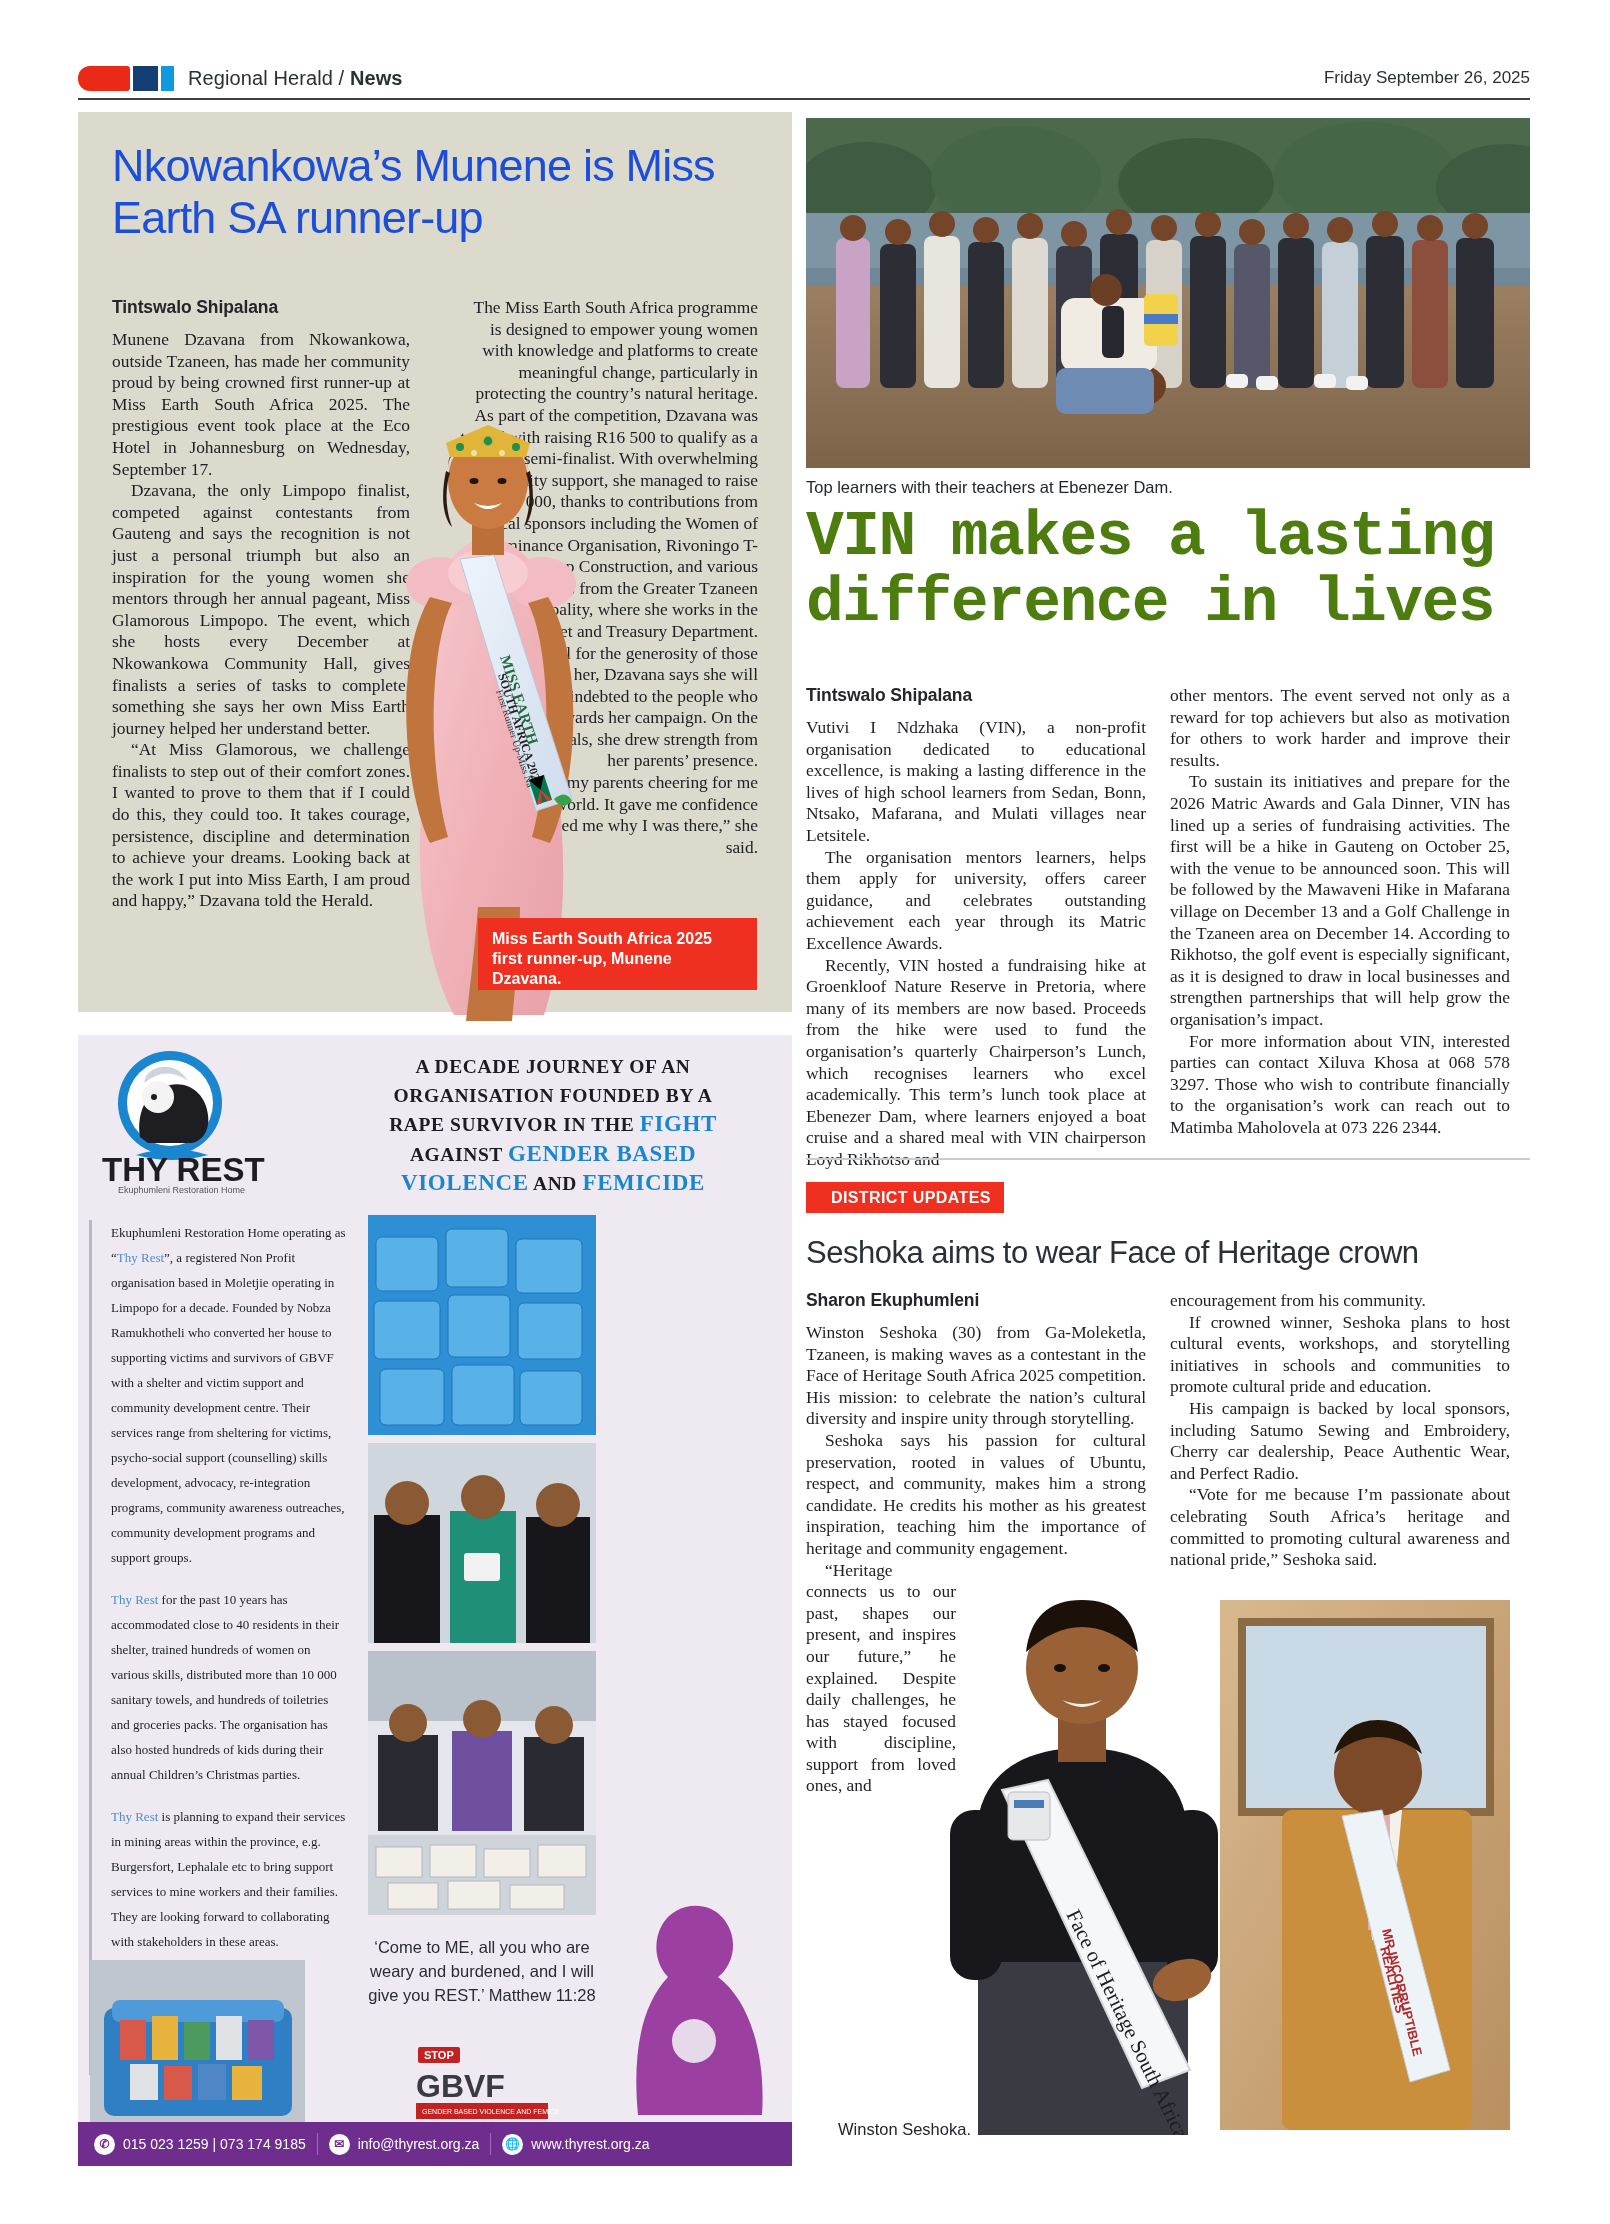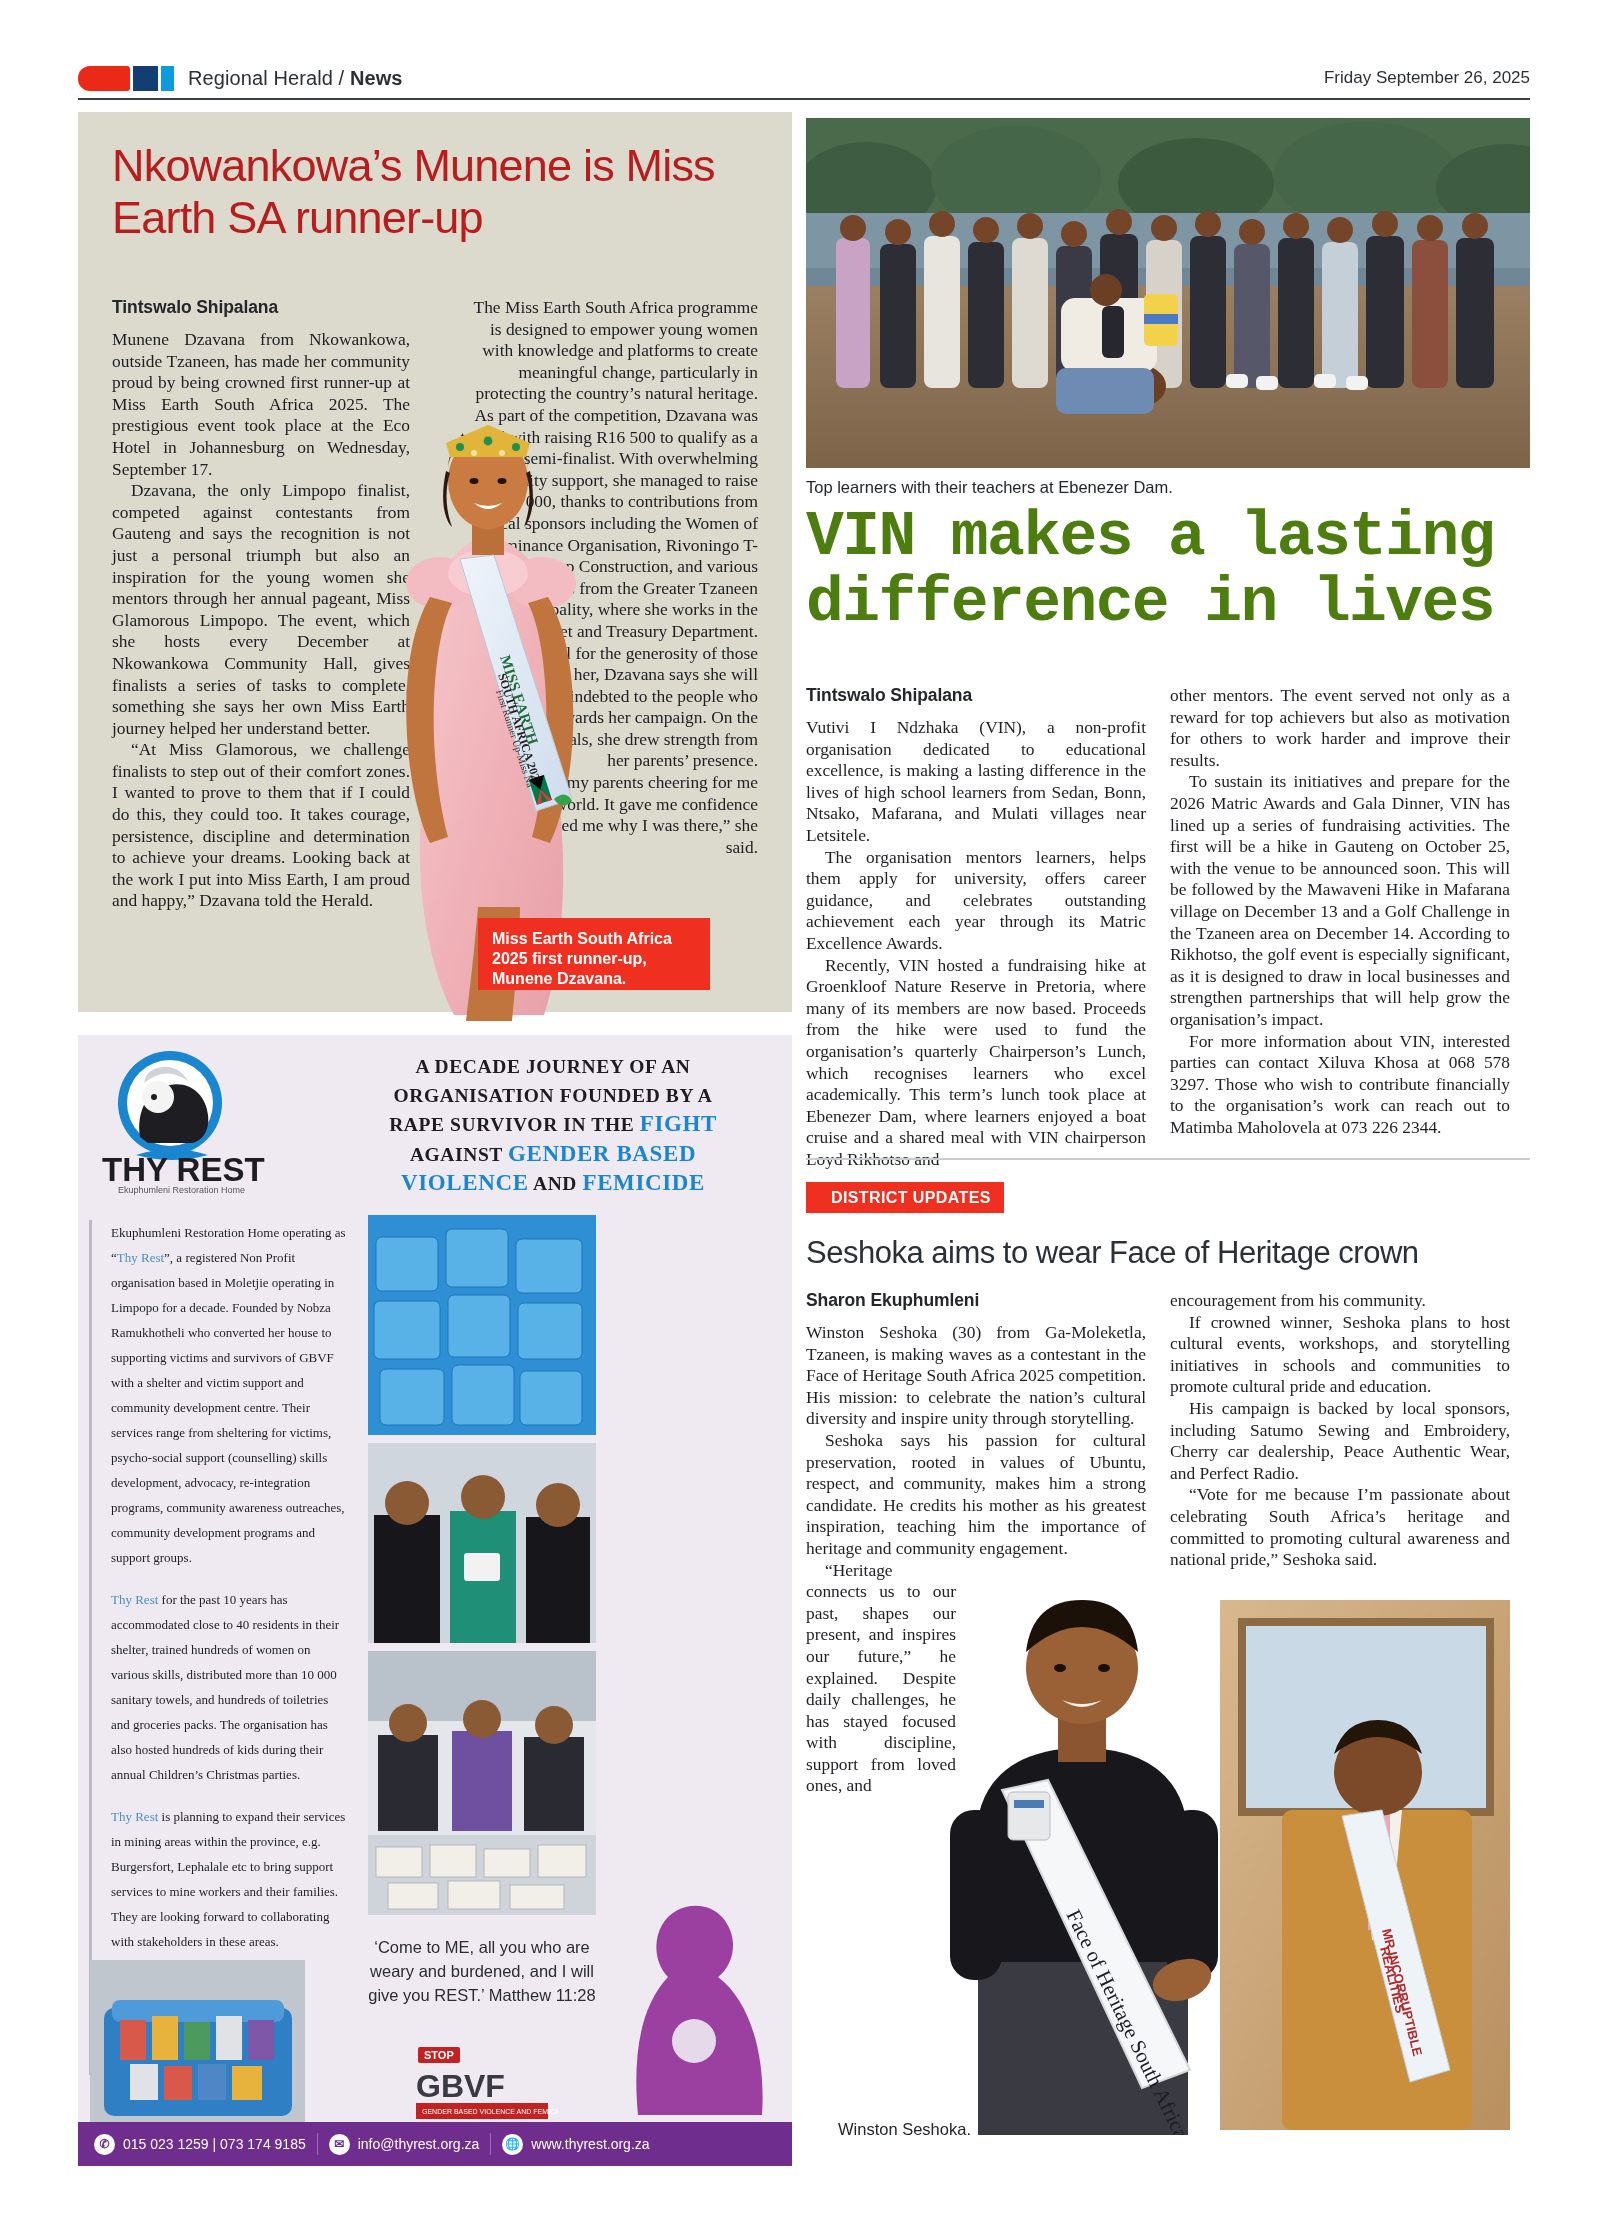--- a/index.html
+++ b/index.html
@@ -31,39 +31,39 @@
   .body p + p { text-indent: 19px; }
 
   
   .art1 {
     position:absolute; left:78px; top:112px; width:714px; height:900px;
     background:#dcd9cd;
   }
   .art1 h1 {
     font-family:"Liberation Sans", sans-serif;
     font-weight: 400; font-size: 45px; line-height: 52px;
-    color:#b91c1c; letter-spacing:-0.8px;
+    color:#1d4ed8; letter-spacing:-0.8px;
     padding: 28px 34px 0 34px;
   }
   .art1 .cols { position:absolute; left:34px; top:185px; width:646px; }
   .art1 .c1 { position:absolute; left:0; top:0; width:298px; }
   .art1 .c2 { position:absolute; left:348px; top:0; width:298px; }
 
   
   .art1 .c1 .body { }
 
   
   .queen {
     position:absolute; left:270px; top:295px; width:280px; height:620px;
     z-index: 5; pointer-events:none;
   }
 
   
   .art1-cap {
-    position:absolute; left:400px; top:806px; width:232px; height:72px;
+    position:absolute; left:400px; top:806px; width:279px; height:72px;
     background:#ef2f20; color:#fff;
     font-family:"Liberation Sans", sans-serif; font-weight:700;
     font-size:16px; line-height:20px; padding:11px 14px; z-index: 8;
   }
 
   
   .photo-top {
     position:absolute; left:806px; top:118px; width:724px; height:350px;
     overflow:hidden; background:#8aa2b4;
   }

